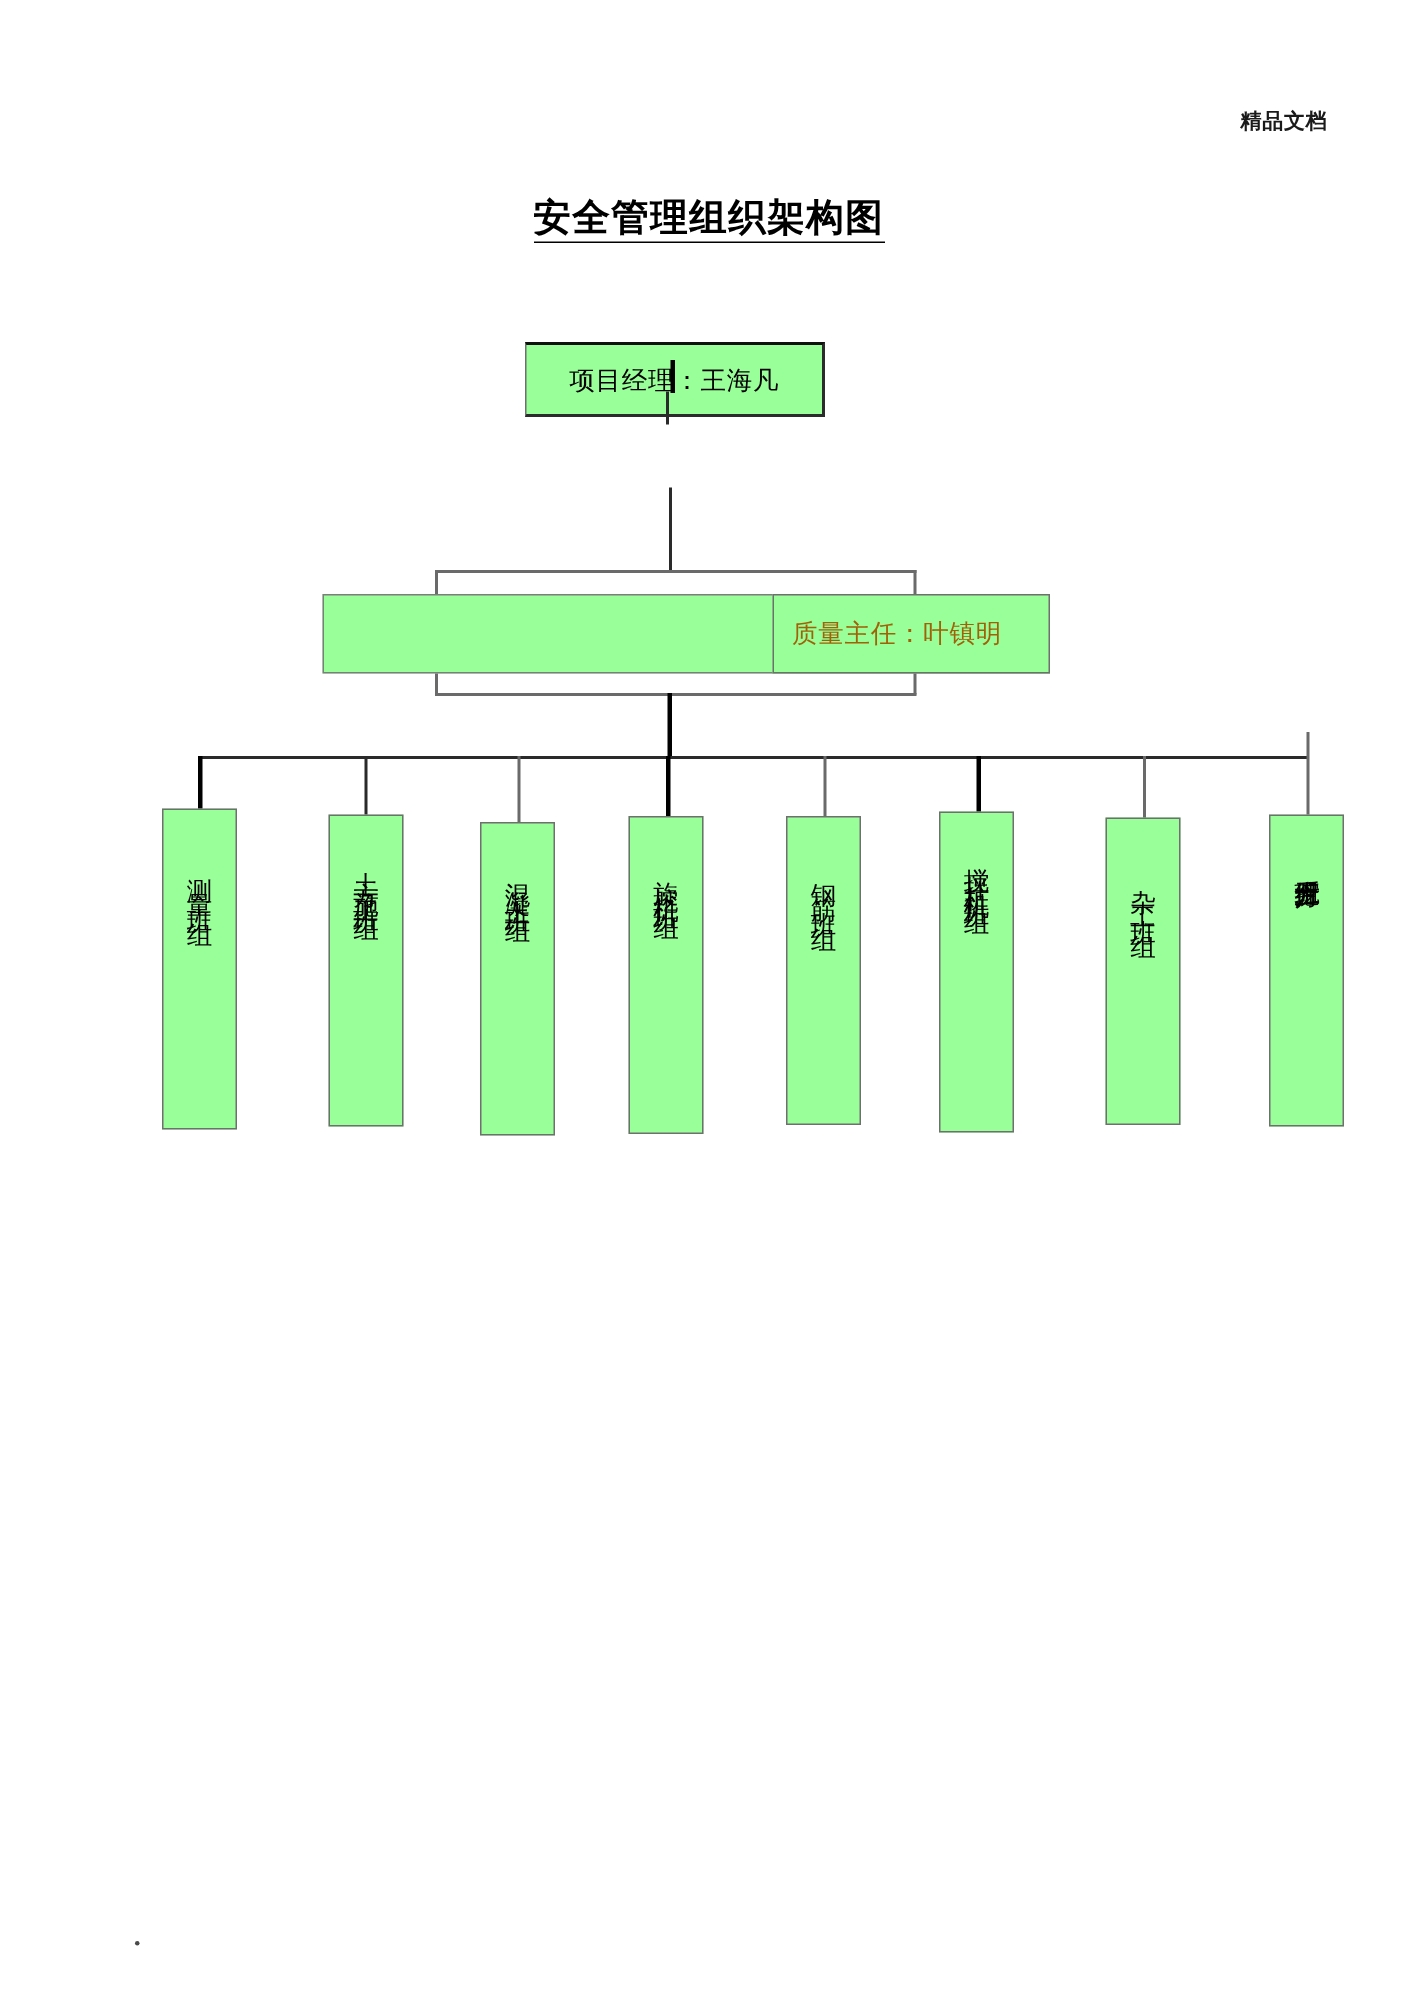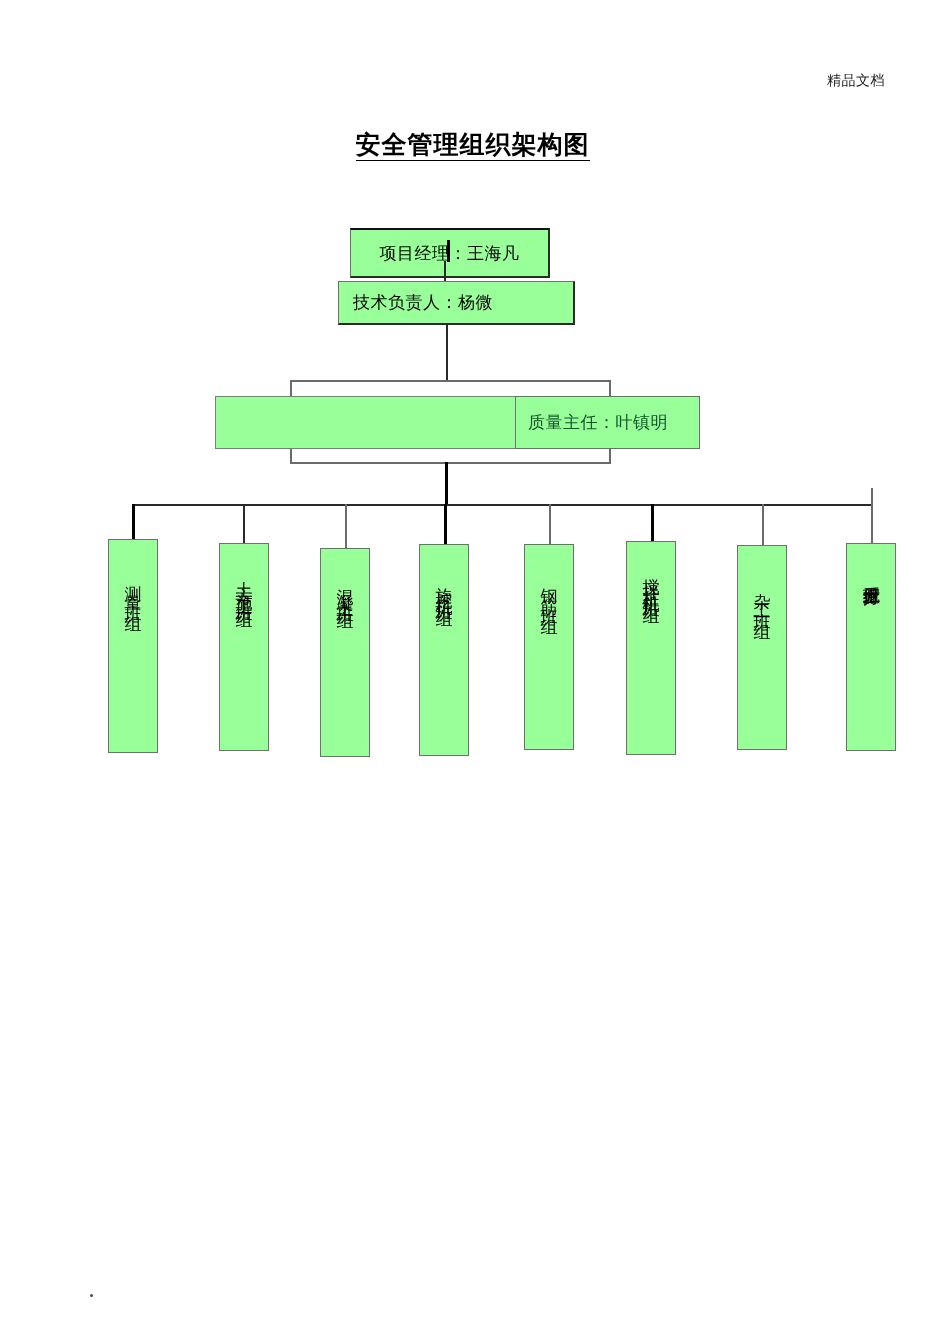--- a/index.html
+++ b/index.html
@@ -21,20 +21,21 @@
   
   .watermark {
     position: absolute;
     right: 60px;
     top: 72px;
     font-family: "DejaVu Sans", "Liberation Sans", sans-serif;
     font-size: 14px;
     color: #1a1a1a;
     letter-spacing: 0.5px;
     white-space: nowrap;
+    font-weight: bold;
   }
 
   
   .chart-title {
     position: absolute;
     left: 0;
     top: 128px;
     width: 945px;
     text-align: center;
     font-family: "Liberation Serif", "DejaVu Serif", serif;
@@ -140,34 +141,31 @@
     <span>安全管理组织架构图</span>
   </div>
 
   <div class="box h-box shadow-right top-dark" style="left:350px; top:190px; width:200px; height:50px;margin-top:38px;">
     <span>项目经理：王海凡</span>
   </div>
 
   <div class="ln v thick" style="left:447px; top:240px; height:22px;"></div>
   <div class="ln v" style="left:444px; top:261px; height:22px;"></div>
 
-  <div class="box h-box shadow-right" style="left:338px; top:281px; width:237px; height:44px; justify-content:flex-start; padding-left:14px;">
-    <span>技术负责人：杨微</span>
-  </div>
 
   <div class="ln v" style="left:446px; top:325px; height:56px;"></div>
 
   <div class="ln h soft" style="left:290px; top:380px; width:321px;"></div>
   <div class="ln v soft" style="left:290px; top:380px; height:17px;"></div>
   <div class="ln v soft" style="left:609px; top:380px; height:17px;"></div>
 
   <div class="band" style="left:215px; top:396px; width:485px; height:53px;"></div>
 
 
-  <div class="box h-box" style="left:515px; top:396px; width:185px; height:53px; justify-content:flex-start; padding-left:12px; color:#14532d;">
+  <div class="box h-box" style="left:515px; top:396px; width:185px; height:53px; justify-content:flex-start; padding-left:12px; color:#a16207;">
     <span>质量主任：叶镇明</span>
   </div>
 
   <div class="ln v soft" style="left:290px; top:449px; height:14px;"></div>
   <div class="ln v soft" style="left:609px; top:449px; height:14px;"></div>
   <div class="ln h soft" style="left:290px; top:462px; width:321px;"></div>
 
   <div class="ln v thick" style="left:445px; top:462px; height:43px;"></div>
 
   <div class="ln h" style="left:132px; top:504px; width:740px;"></div>

